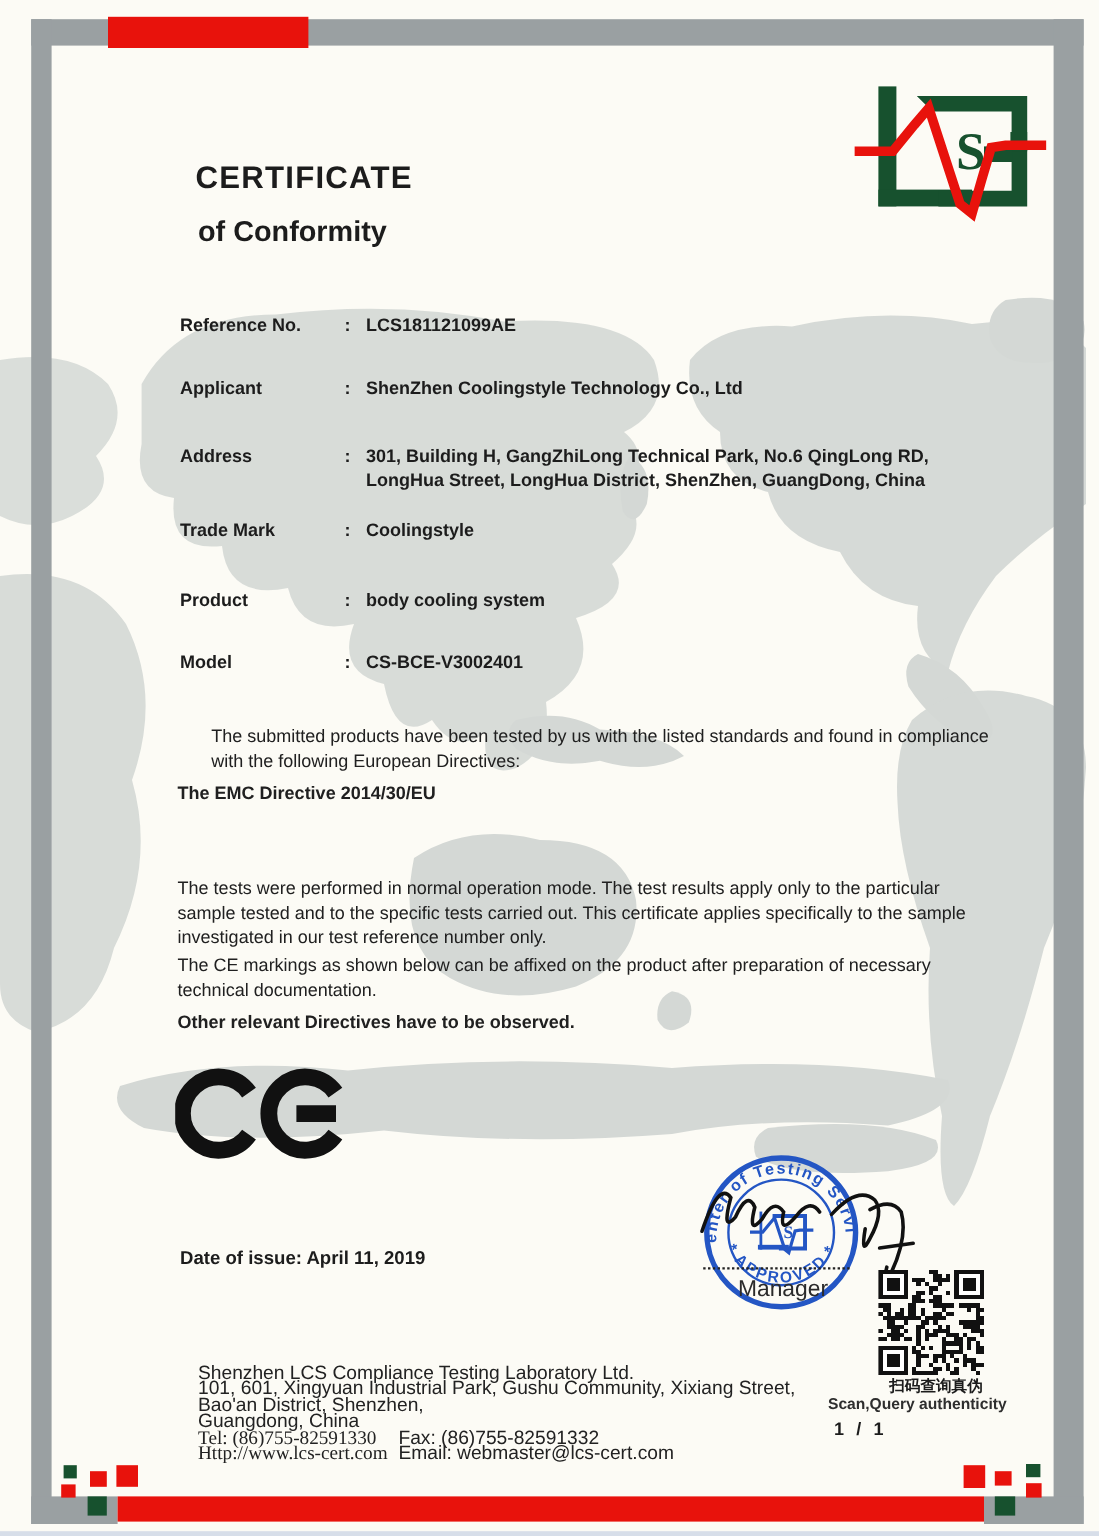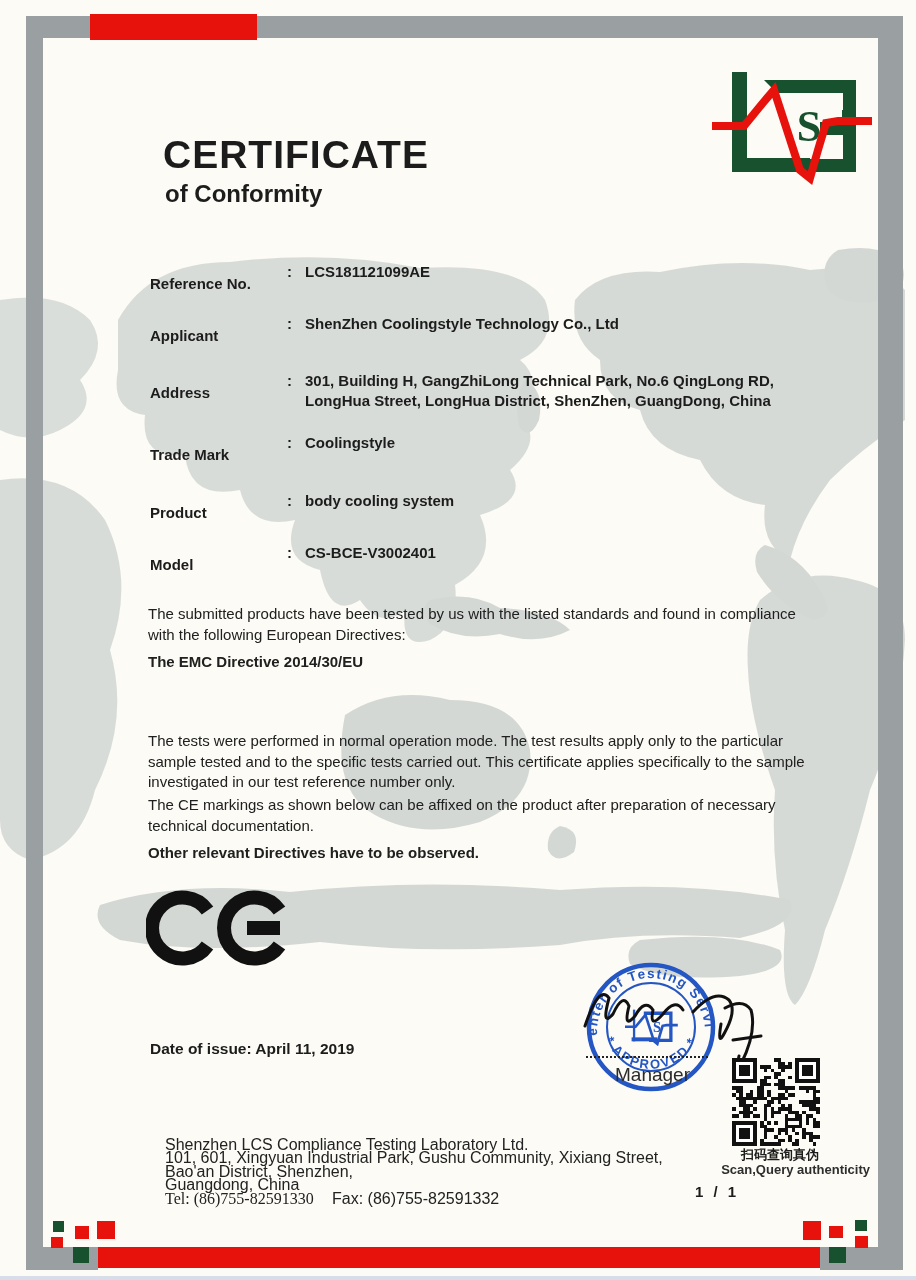--- a/index.html
+++ b/index.html
@@ -17,36 +17,36 @@
   .bar-bottom-right{left:820px;top:1247px;width:83px;height:23px;}
   .red-top{position:absolute;left:90px;top:14px;width:167px;height:26px;background:#e8120c;}
   .red-bottom{position:absolute;left:98px;top:1247px;width:722px;height:21px;background:#e8120c;}
   .sq{position:absolute;}
   .scan-edge{position:absolute;left:0;top:1276px;width:916px;height:4px;background:#c7d2e4;opacity:.7;}
   
   .map{position:absolute;left:0;top:0;z-index:0;}
   
   .content{position:absolute;left:0;top:0;width:916px;height:1280px;z-index:2;}
   .logo{position:absolute;left:712px;top:66px;}
-  .title1{position:absolute;left:163px;top:133px;font-size:39px;font-weight:bold;letter-spacing:1px;}
+  .title1{position:absolute;left:163px;top:133px;font-size:26px;font-weight:bold;letter-spacing:1px;}
   .title2{position:absolute;left:165px;top:180px;font-size:24px;font-weight:bold;}
   .field{position:absolute;left:150px;width:700px;font-size:15px;font-weight:bold;line-height:20px;}
-  .field .lbl{position:absolute;left:0;top:12px;width:130px;}
+  .field .lbl{position:absolute;left:0;top:0;width:130px;}
   .field .sep{position:absolute;left:137px;top:0;}
   .field .val{position:absolute;left:155px;top:0;width:530px;}
   .para{position:absolute;left:148px;width:676px;font-size:15px;line-height:20.5px;color:#202020;}
   .bold{font-weight:bold;}
   .ce{position:absolute;left:146px;top:888px;}
   .date-line{position:absolute;left:150px;top:1040px;font-size:15.5px;font-weight:bold;}
   .stamp{position:absolute;left:575px;top:948px;}
   .dotline{position:absolute;left:586px;top:1056px;width:122px;border-bottom:2.5px dotted #222;}
   .manager{position:absolute;left:615px;top:1064px;font-size:19px;color:#2b2b2b;}
   .qr{position:absolute;left:732px;top:1058px;}
   .qr-cap-cn{position:absolute;left:700px;top:1146px;width:160px;text-align:center;font-size:13px;font-weight:bold;}
-  .qr-cap-en{position:absolute;left:690px;top:1162px;width:180px;text-align:right;font-size:13px;font-weight:bold;color:#2e2e2e;}
+  .qr-cap-en{position:absolute;left:690px;top:1162px;width:180px;text-align:left;font-size:13px;font-weight:bold;color:#2e2e2e;}
   .pagenum{position:absolute;left:695px;top:1183px;font-size:15px;font-weight:bold;letter-spacing:3px;}
   .footer{position:absolute;left:165px;top:1138px;width:520px;font-size:16px;line-height:13.4px;color:#222;}
   .footer .row{display:flex;}
   .footer .c1{width:167px;font-family:Liberation Serif, serif;}
 </style>
 </head>
 <body>
 
 <div class="page">
 
@@ -141,21 +141,21 @@
       <span class="lbl">Product</span>
       <span class="sep">:</span>
       <span class="val">body cooling system</span>
     </div>
     <div class="field" style="top:543px;">
       <span class="lbl">Model</span>
       <span class="sep">:</span>
       <span class="val">CS-BCE-V3002401</span>
     </div>
 
-    <div class="para" style="top:604px;">The submitted products have been tested by us with the listed standards and found in compliance with the following European Directives:</div>
+    <div class="para" style="top:604px;margin-left:28px;">The submitted products have been tested by us with the listed standards and found in compliance with the following European Directives:</div>
     <div class="para bold" style="top:652px;">The EMC Directive 2014/30/EU</div>
     <div class="para" style="top:731px;">The tests were performed in normal operation mode. The test results apply only to the particular sample tested and to the specific tests carried out. This certificate applies specifically to the sample investigated in our test reference number only.</div>
     <div class="para" style="top:795px;">The CE markings as shown below can be affixed on the product after preparation of necessary technical documentation.</div>
     <div class="para" style="top:843px;font-weight:bold;">Other relevant Directives have to be observed.</div>
 
     <svg class="ce" width="150" height="80" viewBox="0 0 150 80">
       <g fill="none" stroke="#111" stroke-width="14">
         <path d="M61.5 22.5 A30.5 30.5 0 1 0 61.5 57.5"></path>
         <path d="M133.5 22.5 A30.5 30.5 0 1 0 133.5 57.5"></path>
         <path d="M101 40 L134 40"></path>
@@ -425,16 +425,20 @@
     <div class="pagenum">1 / 1</div>
 
     <div class="footer">
       <div>Shenzhen LCS Compliance Testing Laboratory Ltd.</div>
       <div>101, 601, Xingyuan Industrial Park, Gushu Community, Xixiang Street, Bao'an District, Shenzhen,</div>
       <div>Guangdong, China</div>
       <div class="row">
         <span class="c1">Tel: (86)755-82591330</span>
         <span>Fax: (86)755-82591332</span>
       </div>
+      <div class="row">
+        <span class="c1">Http://www.lcs-cert.com</span>
+        <span>Email: webmaster@lcs-cert.com</span>
+      </div>
     </div>
 
   </div>
 </div>
 
 </body></html>

